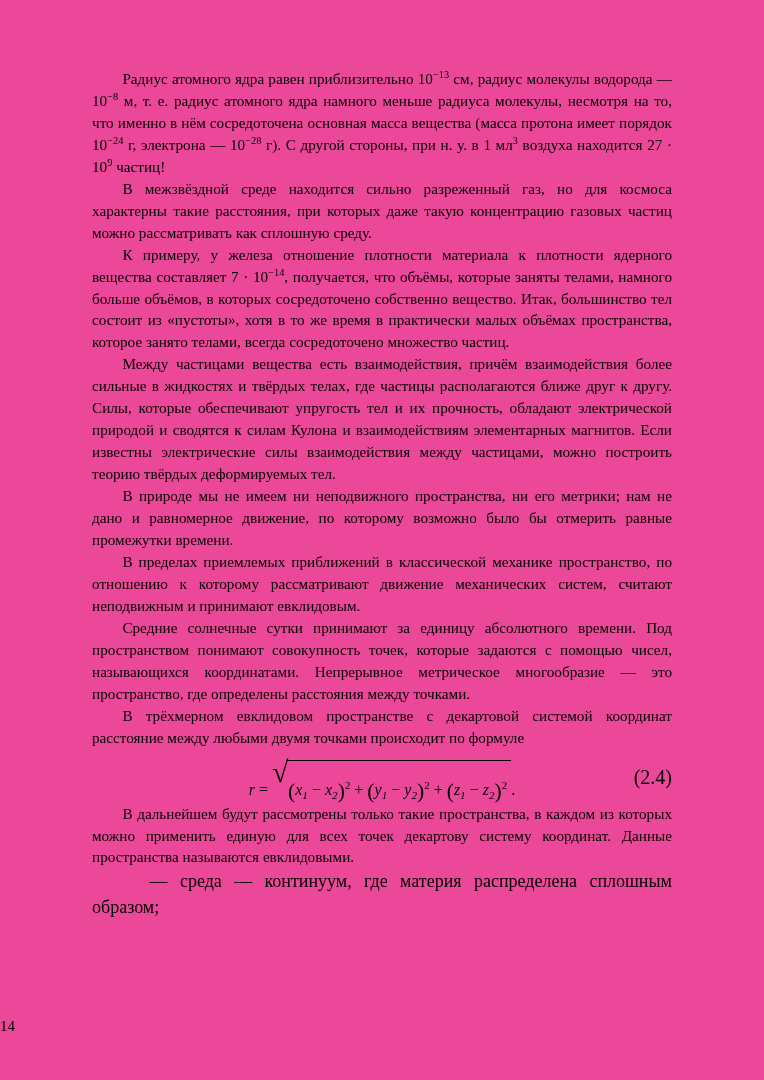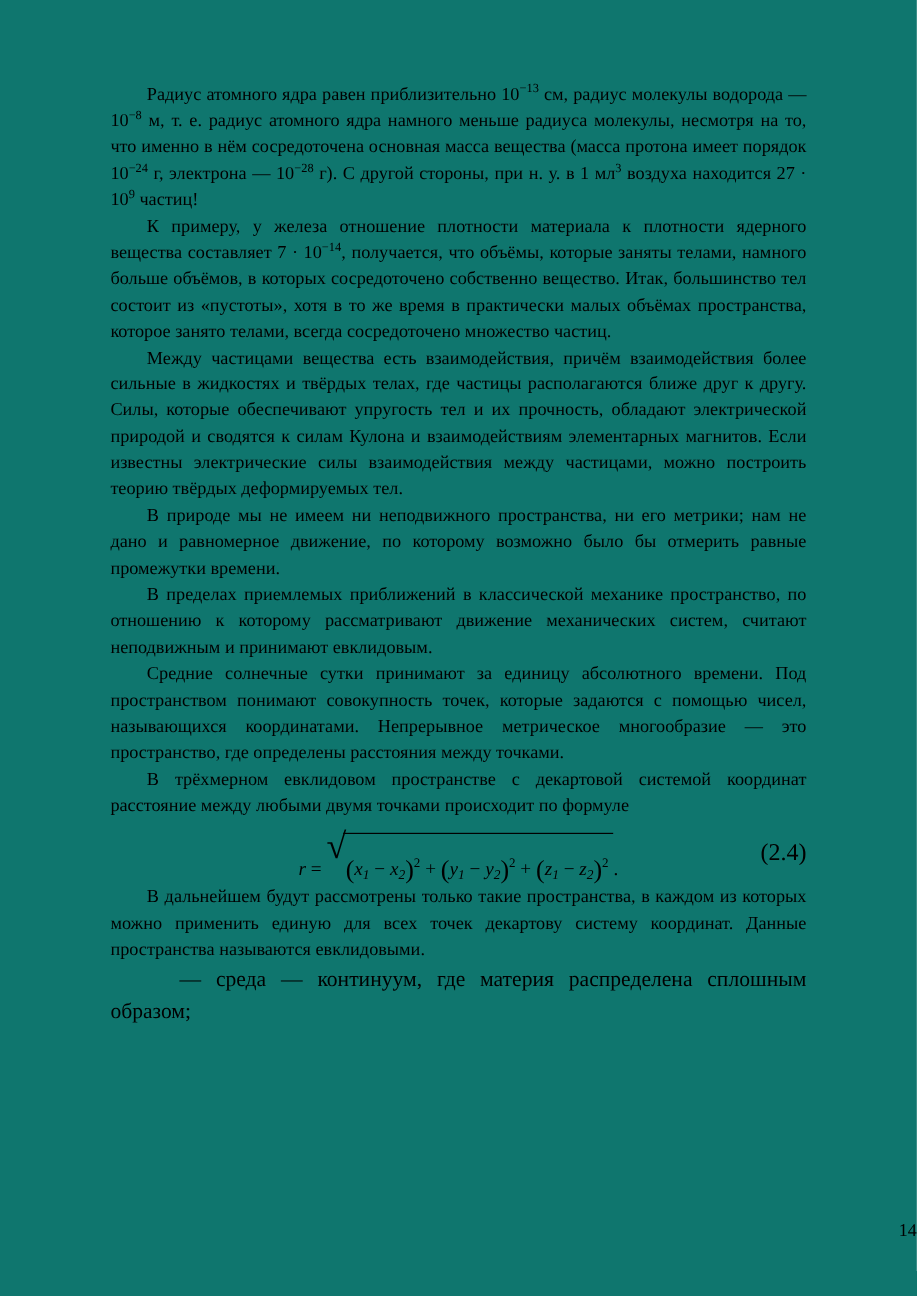--- a/index.html
+++ b/index.html
@@ -14,21 +14,21 @@
     color: #000000;
     position: relative;
     overflow: hidden;
   }
   .page {
     position: absolute;
     left: 0;
     top: 0;
     width: 764px;
     height: 1080px;
-    background: #0f766e;
+    background: #ec4899;
   }
   .content {
     position: absolute;
     left: 92px;
     top: 68px;
     width: 580px;
   }
   p.para {
     margin: 0;
     font-size: 15.2px;
@@ -106,32 +106,33 @@
     font-size: 0.68em;
     vertical-align: 0.6em;
     line-height: 0;
     font-style: normal;
   }
   .pagenum {
     position: absolute;
     left: 0;
     right: 0;
     top: 1018px;
-    text-align: right;
+    text-align: left;
     font-size: 15px;
     font-family: "Liberation Serif", "DejaVu Serif", serif;
   }
 </style>
 </head>
 <body>
 
 <div class="page">
   <div class="content">
 
     <p class="para" id="p1">Радиус атомного ядра равен приблизительно 10<sup>−13</sup> см, радиус молекулы водорода — 10<sup>−8</sup> м, т. е. радиус атомного ядра намного меньше радиуса молекулы, несмотря на то, что именно в нём сосредоточена основная масса вещества (масса протона имеет порядок 10<sup>−24</sup> г, электрона — 10<sup>−28</sup> г). С другой стороны, при н. у. в 1 мл<sup>3</sup> воздуха находится 27 · 10<sup>9</sup> частиц!</p>
+    <p class="para" id="p2">В межзвёздной среде находится сильно разреженный газ, но для космоса характерны такие расстояния, при которых даже такую концентрацию газовых частиц можно рассматривать как сплошную среду.</p>
     <p class="para" id="p3">К примеру, у железа отношение плотности материала к плотности ядерного вещества составляет 7 · 10<sup>−14</sup>, получается, что объёмы, которые заняты телами, намного больше объёмов, в которых сосредоточено собственно вещество. Итак, большинство тел состоит из «пустоты», хотя в то же время в практически малых объёмах пространства, которое занято телами, всегда сосредоточено множество частиц.</p>
     <p class="para" id="p4">Между частицами вещества есть взаимодействия, причём взаимодействия более сильные в жидкостях и твёрдых телах, где частицы располагаются ближе друг к другу. Силы, которые обеспечивают упругость тел и их прочность, обладают электрической природой и сводятся к силам Кулона и взаимодействиям элементарных магнитов. Если известны электрические силы взаимодействия между частицами, можно построить теорию твёрдых деформируемых тел.</p>
     <p class="para" id="p5">В природе мы не имеем ни неподвижного пространства, ни его метрики; нам не дано и равномерное движение, по которому возможно было бы отмерить равные промежутки времени.</p>
     <p class="para" id="p6">В пределах приемлемых приближений в классической механике пространство, по отношению к которому рассматривают движение механических систем, считают неподвижным и принимают евклидовым.</p>
     <p class="para" id="p7">Средние солнечные сутки принимают за единицу абсолютного времени. Под пространством понимают совокупность точек, которые задаются с помощью чисел, называющихся координатами. Непрерывное метрическое многообразие — это пространство, где определены расстояния между точками.</p>
     <p class="para" id="p8">В трёхмерном евклидовом пространстве с декартовой системой координат расстояние между любыми двумя точками происходит по формуле</p>
 
     <div class="formula-block">
       <div class="formula">
         <span id="formula-body"><span>r</span> <span style="font-style:normal">=</span> <span class="sqrt-wrap"><span class="sqrt-sign">√</span><span class="sqrt-bar"><span class="paren-big">(</span><span>x</span><span class="sub">1</span> <span style="font-style:normal">−</span> <span>x</span><span class="sub">2</span><span class="paren-big">)</span><span class="pow">2</span> <span style="font-style:normal">+</span> <span class="paren-big">(</span><span>y</span><span class="sub">1</span> <span style="font-style:normal">−</span> <span>y</span><span class="sub">2</span><span class="paren-big">)</span><span class="pow">2</span> <span style="font-style:normal">+</span> <span class="paren-big">(</span><span>z</span><span class="sub">1</span> <span style="font-style:normal">−</span> <span>z</span><span class="sub">2</span><span class="paren-big">)</span><span class="pow">2</span></span></span><span style="font-style:normal">.</span></span>

